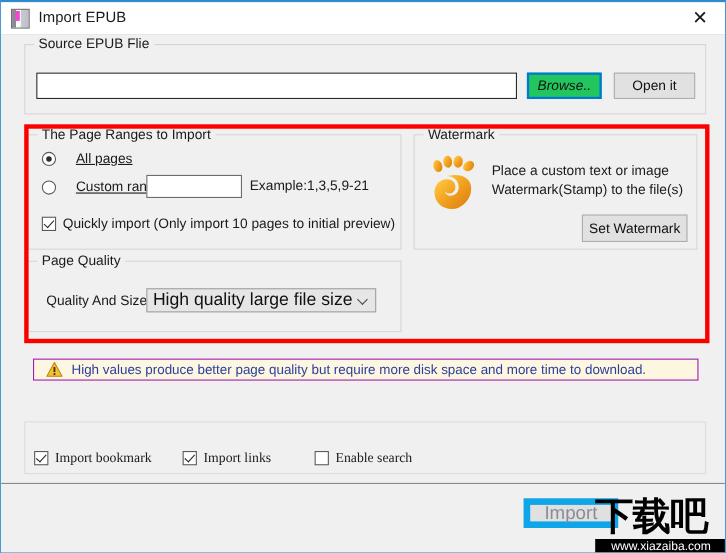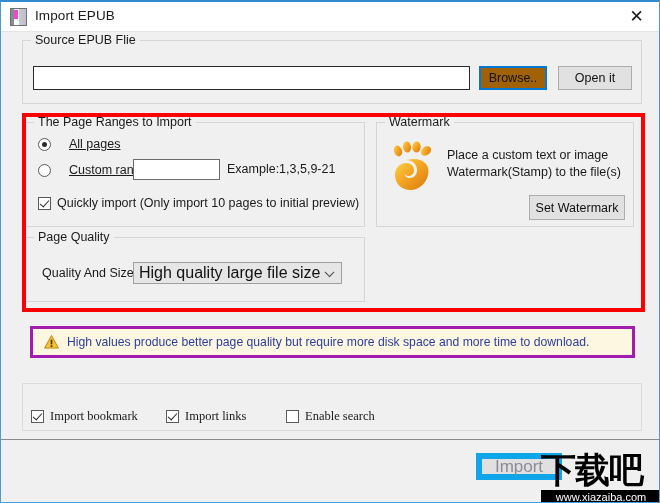--- a/index.html
+++ b/index.html
@@ -94,22 +94,23 @@
     background: #e1e1e1;
     border: 1px solid #adadad;
     font-family: "Liberation Sans", sans-serif;
     font-size: 12.5px;
     color: #111;
     cursor: default;
     display: flex; align-items: center; justify-content: center;
   }
   #btn-browse {
     left: 456px; top: 25px; width: 68px;
-    background: #a16207;
+    background: #22c55e;
     border: 2px solid #0078d7;
+    font-style: italic;
   }
   #btn-openit { left: 535px; top: 25px; width: 74px; }
 
   
   #grp-ranges { left: 24px; top: 90px; width: 340px; height: 105px; }
   .radio-row { position: absolute; display: flex; align-items: center; }
   .radio {
     width: 13px; height: 13px; border-radius: 50%;
     border: 1px solid #5a5a5a; background: #fff;
     position: relative; flex: none;
@@ -198,23 +199,23 @@
     left: 21px; top: 81px;
     width: 623px; height: 199px;
     border: 4px solid #fc0000;
     pointer-events: none;
     z-index: 20;
   }
 
   
   #warn-bar {
     position: absolute; left: 29px; top: 294px;
-    width: 605px; height: 32px;
+    width: 605px; height: 20px;
     background: #fdf6e0;
-    border: 3px solid #a21caf;
+    border: 1px solid #a21caf;
     display: flex; align-items: center;
   }
   #warn-icon {
     margin-left: 11px; margin-right: 8px;
     width: 15px; height: 14px; flex: none;
     position: relative;
   }
   #warn-text {
     font-size: 12.2px; color: #2b3f9e;
     white-space: nowrap;

